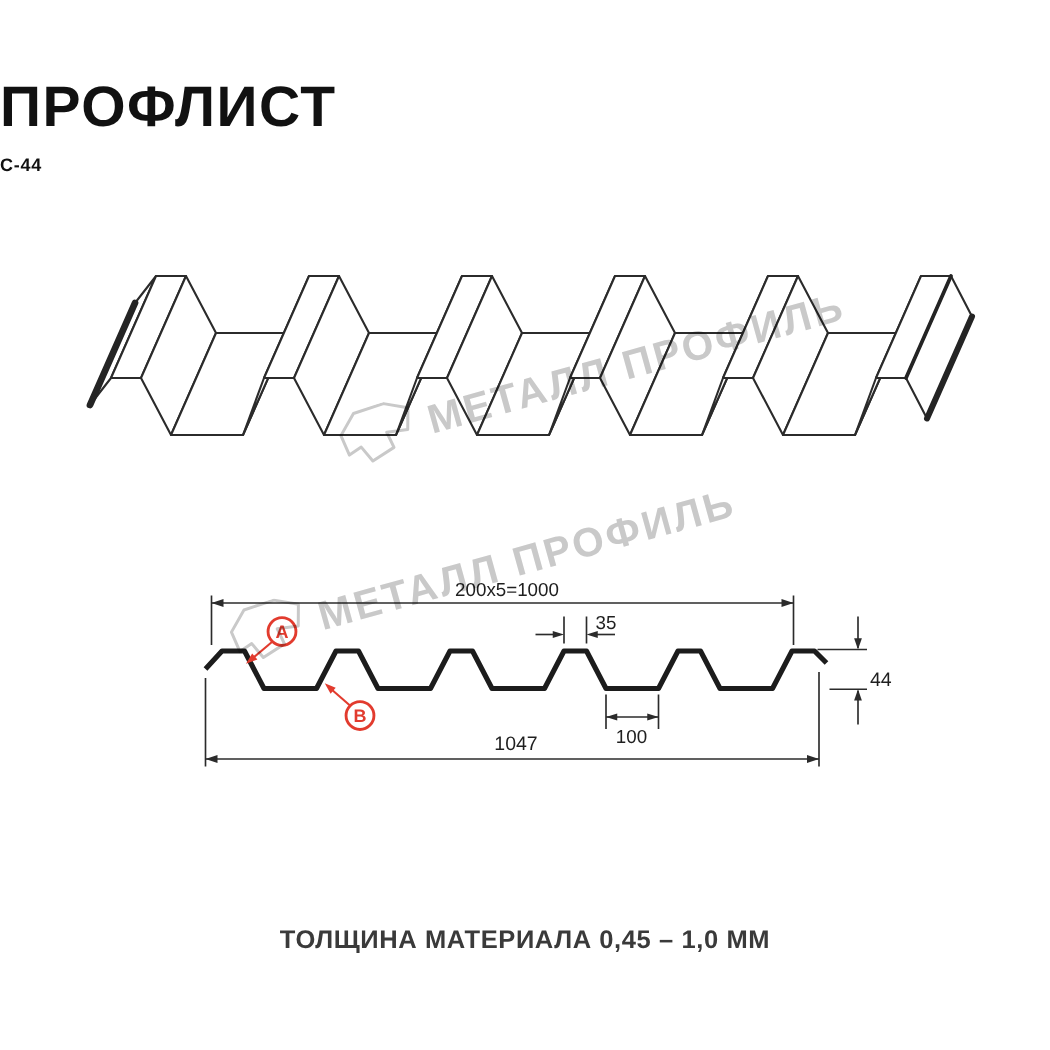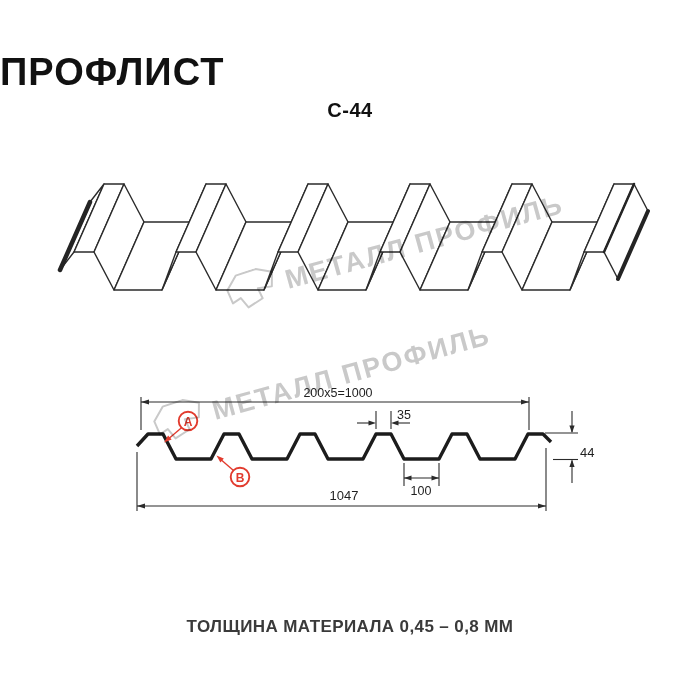--- a/index.html
+++ b/index.html
@@ -1,21 +1,21 @@
 <!DOCTYPE html>
 <html style="--line: #2b2b2b; --profile: #1c1c1c; --red: #e23b2e; --wm: #c9c9c9; --text: #111111;"><head>
 <meta charset="utf-8">
 <style>
   html,body{margin:0;padding:0;background:#fff;}
   .page{position:relative;width:700px;height:700px;background:#fff;overflow:hidden;
         font-family:"Liberation Sans",sans-serif;color:var(--text,#111);}
   .page-title{position:absolute;top:52px;left:0;width:100%;margin:0;text-align:left;
         font-size:38px;line-height:40px;font-weight:800;letter-spacing:1px;color:var(--text,#111);}
-  .model-label{position:absolute;top:101px;left:0;width:100%;text-align:center;
-        font-size:20px;line-height:18px;font-weight:700;letter-spacing:.5px;color:var(--text,#111);}
+  .model-label{position:absolute;top:101px;left:0;width:100%;
+        font-size:12px;line-height:18px;font-weight:700;letter-spacing:.5px;color:var(--text,#111);}
   .footer-note{position:absolute;top:617px;left:0;width:100%;text-align:center;
         font-size:17px;font-weight:600;letter-spacing:.4px;color:#3a3a3a;}
   .drawing-svg{position:absolute;left:0;top:0;width:700px;height:700px;}
   
   .face{fill:#ffffff;stroke:var(--line,#2b2b2b);stroke-width:1.4;stroke-linejoin:round;}
   .cut{stroke:#242424;fill:none;stroke-linecap:round;}
   .profile-path{stroke:var(--profile,#1c1c1c);stroke-width:3.4;fill:none;stroke-linejoin:round;}
   .dim-line{stroke:var(--line,#2b2b2b);stroke-width:1.1;fill:none;}
   .dim-arrow{fill:var(--line,#2b2b2b);stroke:none;}
   .dim-text{fill:#1f1f1f;font-size:12.5px;}
@@ -141,14 +141,14 @@
     </svg>
     <span class="wm-text">МЕТАЛЛ ПРОФИЛЬ</span>
   </div>
   <div class="watermark" id="wm-cross">
     <svg width="54" height="40" viewBox="0 0 54 40">
       <path d="M3,14 L15,2 L36,1 L51,8 L47,22 L33,20 L35,31 L19,36 L14,25 L5,28 Z" fill="none" stroke="currentColor" stroke-width="2" stroke-linejoin="round"></path>
     </svg>
     <span class="wm-text">МЕТАЛЛ ПРОФИЛЬ</span>
   </div>
 
-  <div class="footer-note">ТОЛЩИНА МАТЕРИАЛА 0,45 – 0,8 ММ</div>
+  <div class="footer-note">ТОЛЩИНА МАТЕРИАЛА 0,45 – 1,0 ММ</div>
 </div>
 
 </body></html>

